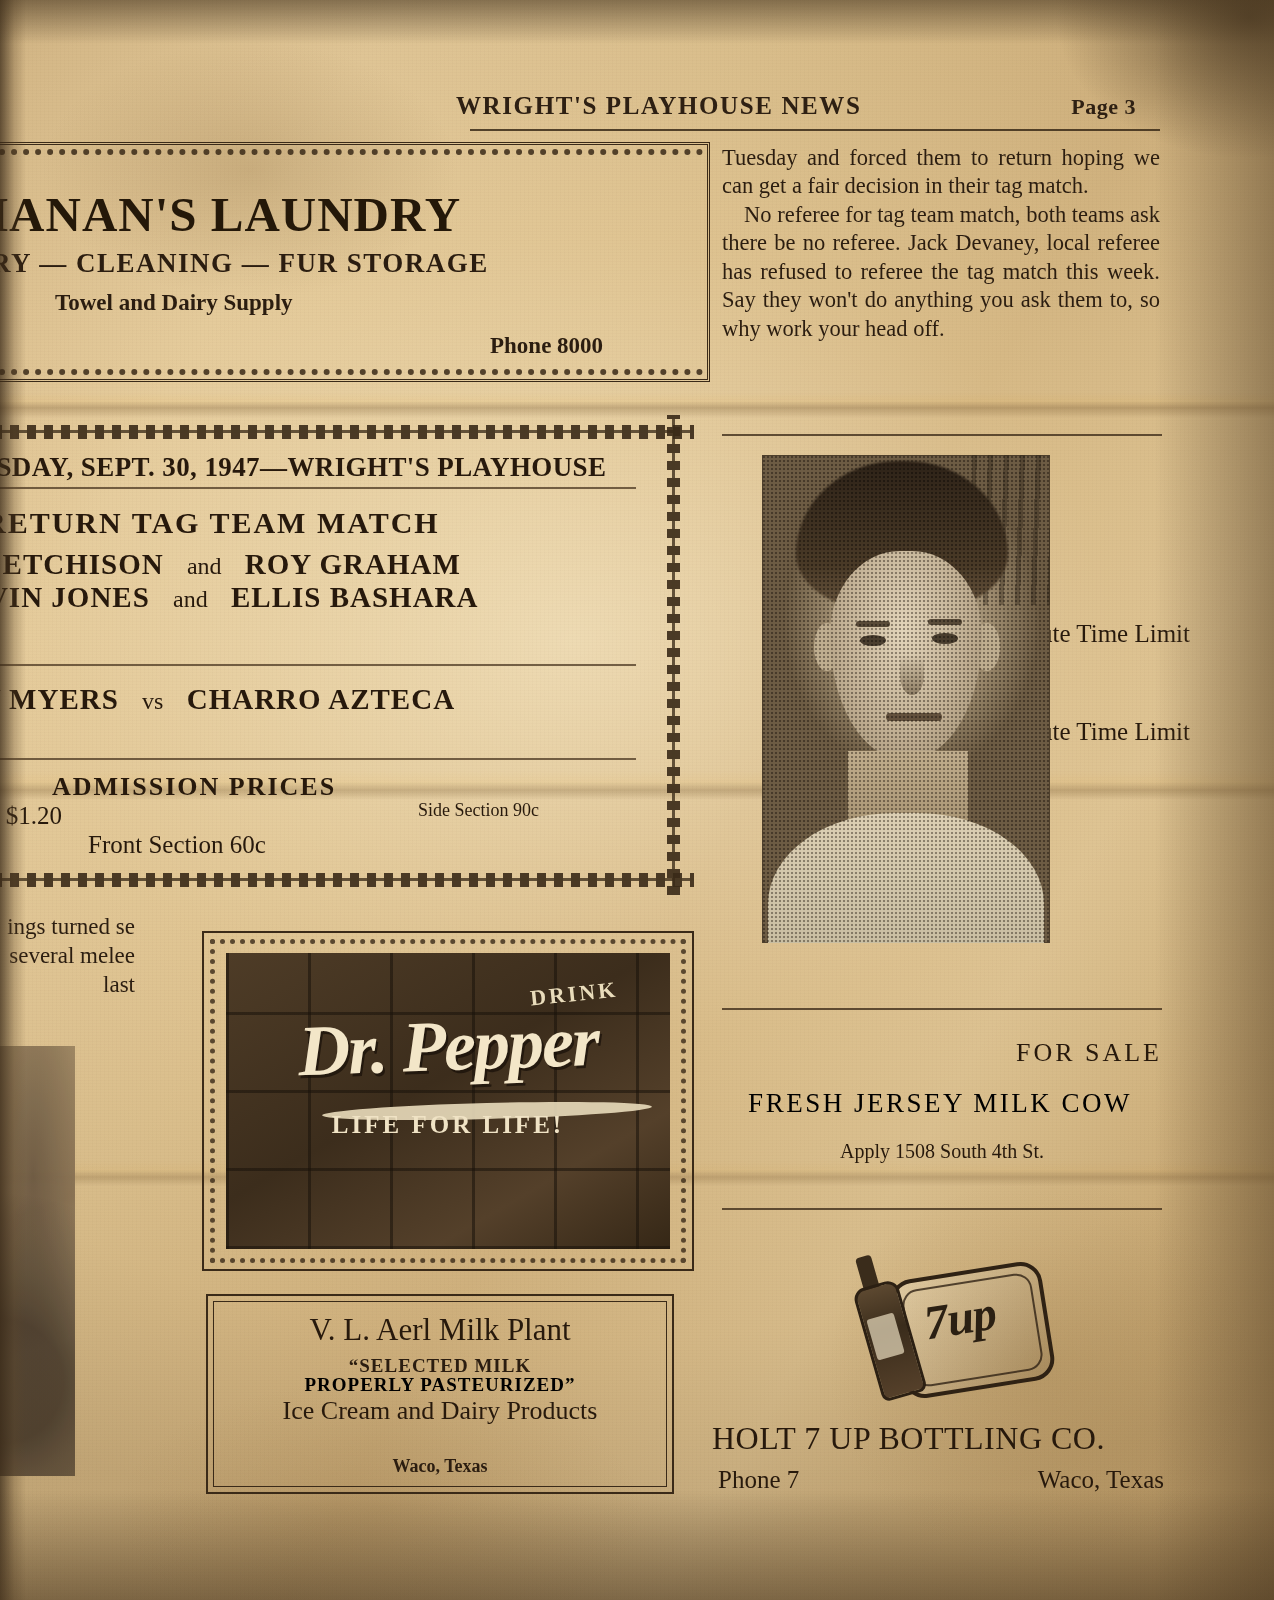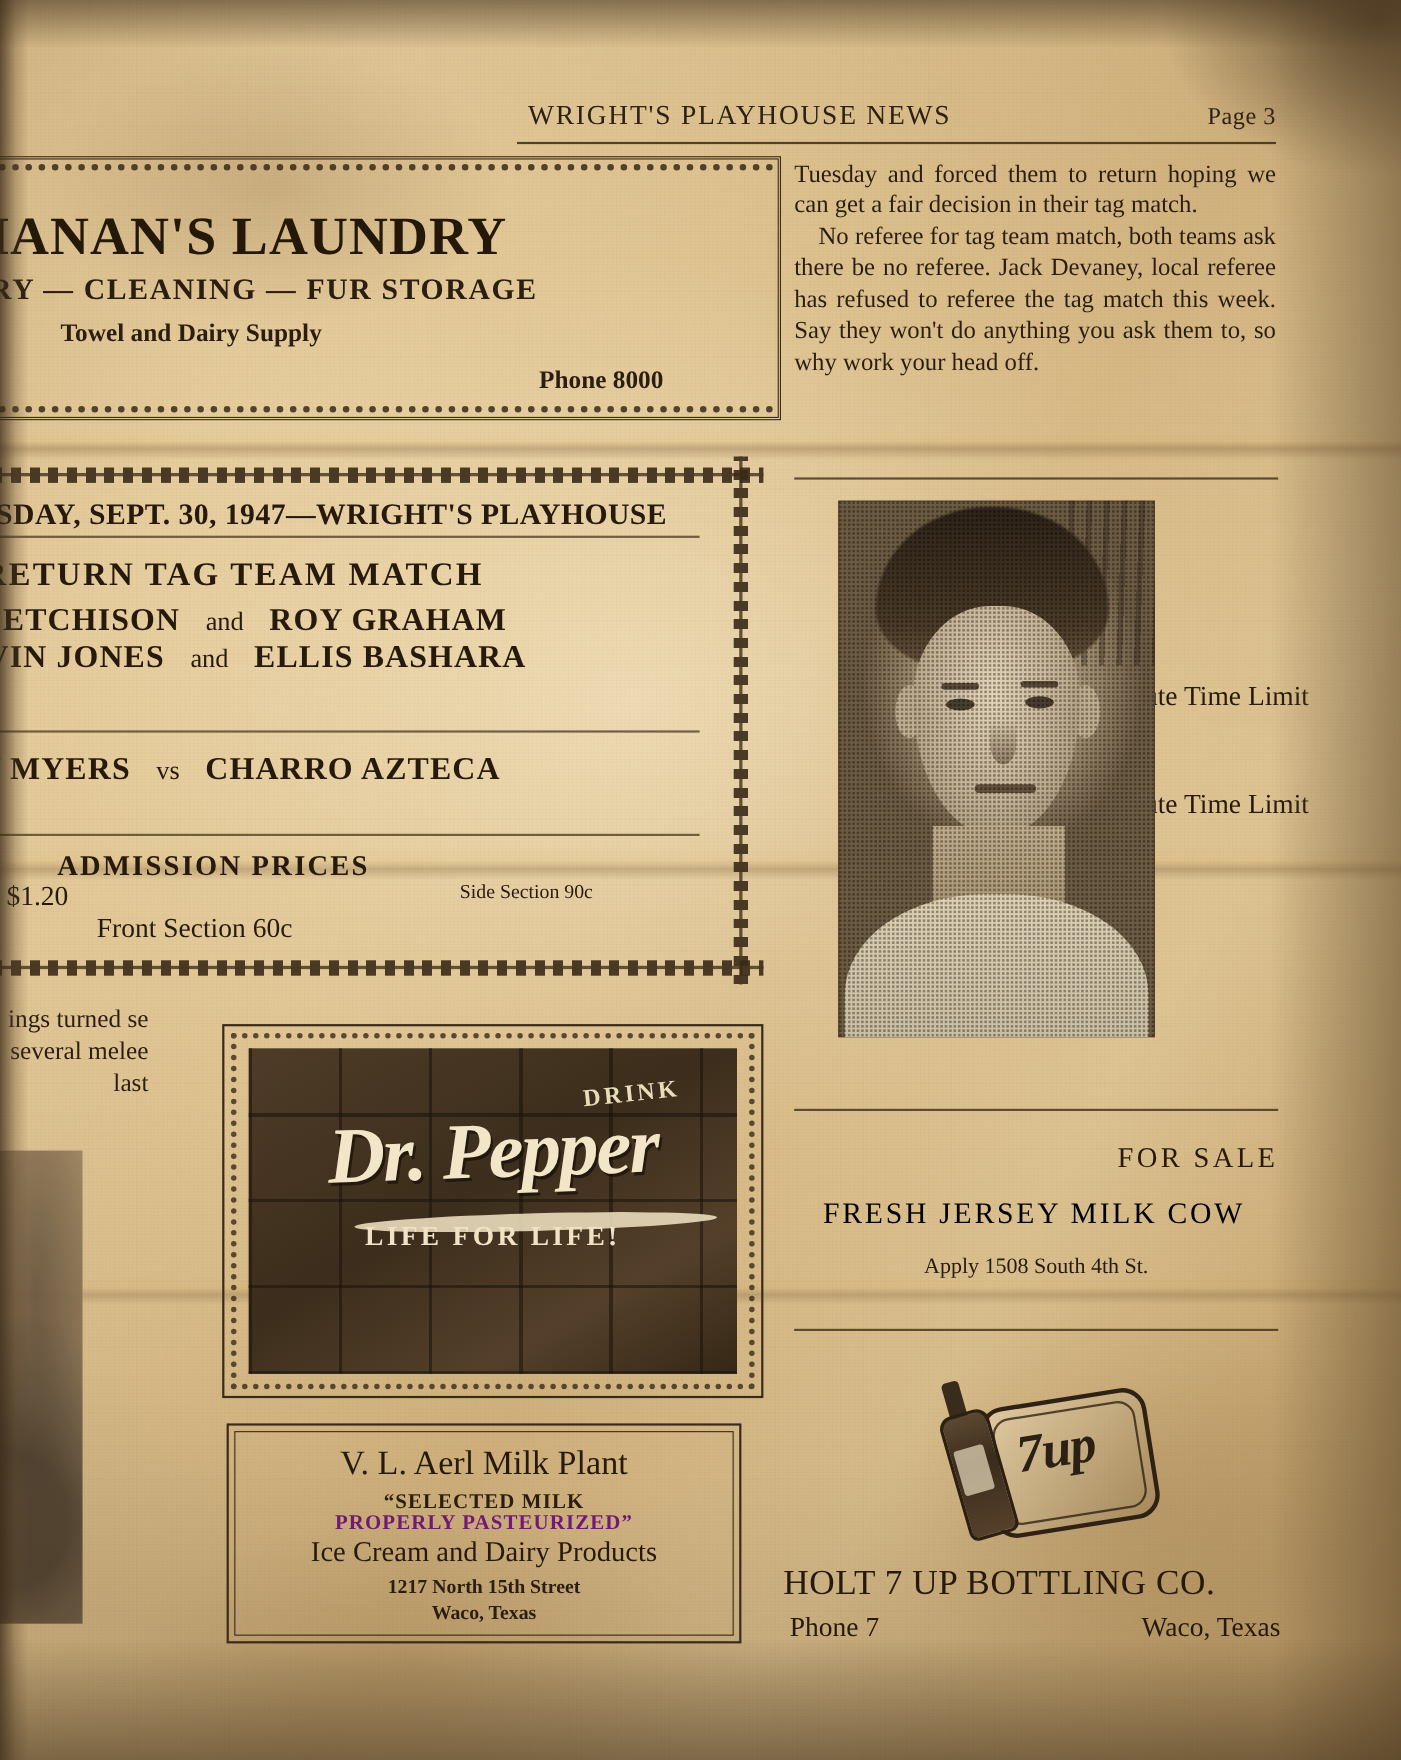--- a/index.html
+++ b/index.html
@@ -44,22 +44,22 @@
     pointer-events: none;
     mix-blend-mode: multiply;
   }
 
   
   .ink { color: #2b1d10; }
 
   
   .masthead {
     position: absolute;
-    left: 480px; top: 92px; width: 680px;
-    display: flex; align-items: baseline; justify-content: space-between;
+    left: 456px; top: 92px; width: 680px;
+    display: flex; align-items: baseline; justify-content: space-between; font-weight: bold;
   }
   .masthead-title {
     font-size: 25px;
     letter-spacing: 1.6px;
     color: #2e2013;
     font-family: "Liberation Serif", serif;
   }
   .masthead-page {
     font-size: 22px;
     color: #2e2013;
@@ -272,21 +272,21 @@
   .milk-title {
     position: absolute; left: 206px; top: 1312px; width: 468px;
     text-align: center; font-size: 31px; color: #27190c;
   }
   .milk-l2 {
     position: absolute; left: 206px; top: 1355px; width: 468px;
     text-align: center; font-size: 19px; font-weight: bold; letter-spacing: 1px; color: #2b1d10;
   }
   .milk-l3 {
     position: absolute; left: 206px; top: 1374px; width: 468px;
-    text-align: center; font-size: 19px; font-weight: bold; letter-spacing: 1px; color: #701a75;
+    text-align: center; font-size: 19px; font-weight: bold; letter-spacing: 1px; color: #000000;
   }
   .milk-l4 {
     position: absolute; left: 206px; top: 1396px; width: 468px;
     text-align: center; font-size: 26px; color: #27190c;
   }
   .milk-l5 {
     position: absolute; left: 206px; top: 1432px; width: 468px;
     text-align: center; font-size: 18px; font-weight: bold; color: #2b1d10;
   }
   .milk-l6 {
@@ -555,21 +555,20 @@
     </div>
   </div>
 
   <div class="milk-box">
     <div class="ib"></div>
   </div>
   <div class="milk-title">V. L. Aerl Milk Plant</div>
   <div class="milk-l2">“SELECTED MILK</div>
   <div class="milk-l3">PROPERLY PASTEURIZED”</div>
   <div class="milk-l4">Ice Cream and Dairy Products</div>
-  <div class="milk-l5">1217 North 15th Street</div>
   <div class="milk-l6">Waco, Texas</div>
 
   <div class="story">
     <p>Tuesday and forced them to return hoping we can get a fair decision in their tag match.</p>
     <p>No referee for tag team match, both teams ask there be no referee. Jack Devaney, local referee has refused to referee the tag match this week. Say they won't do anything you ask them to, so why work your head off.</p>
   </div>
   <div class="rule-r1"></div>
 
   <div class="portrait">
     <div class="p-bg-stripes"></div>

